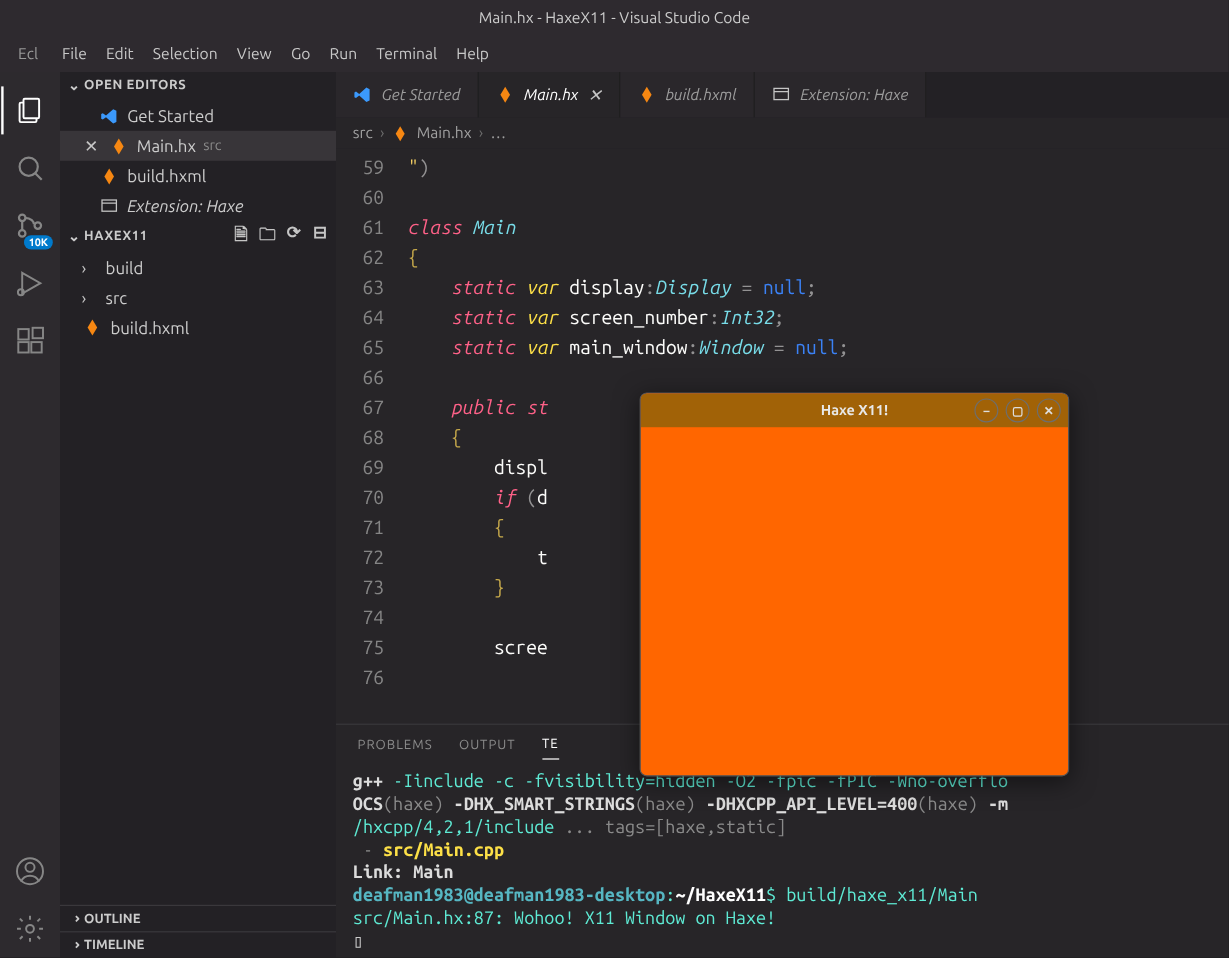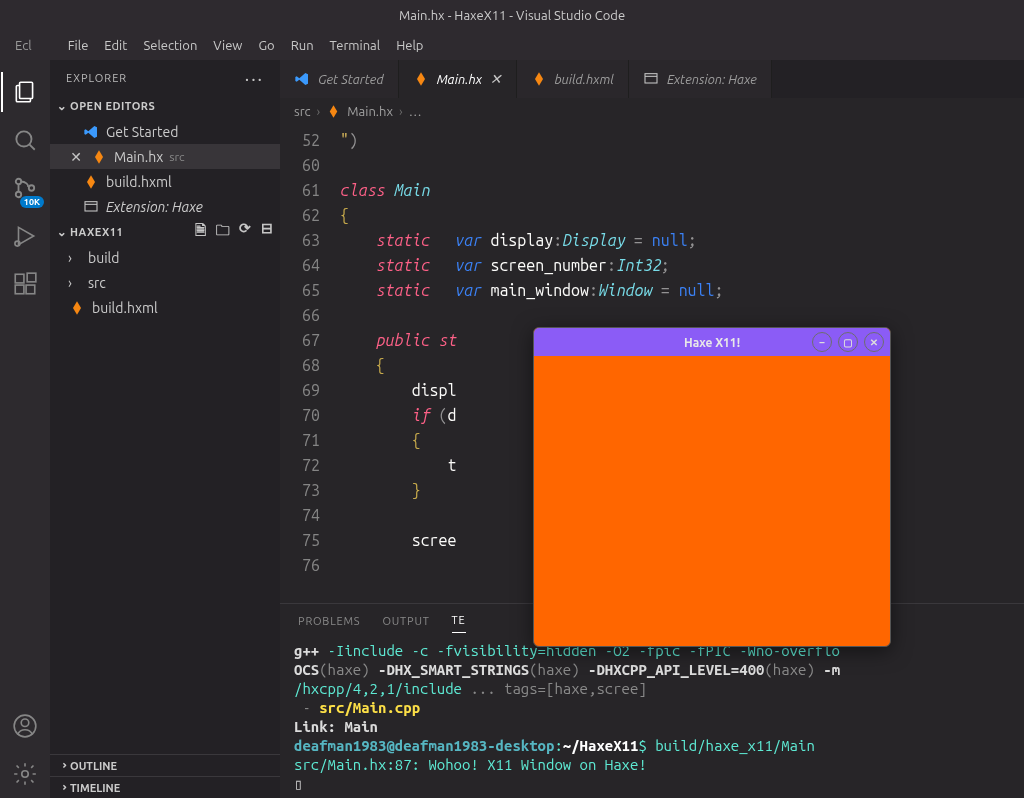--- a/index.html
+++ b/index.html
@@ -1,19 +1,19 @@
 <!DOCTYPE html>
 <html><head>
 <meta charset="utf-8">
 <style>
 * { margin:0; padding:0; box-sizing:border-box; }
 body { font-family:"Segoe UI","Ubuntu",sans-serif; background:#1e1e1e; color:#cccccc; width:1024px; height:798px; overflow:hidden; position:relative; }
 .titlebar { height:30px; background:#2e2a2f; display:flex; align-items:center; justify-content:center; font-size:13px; color:#cccccc; }
 .menubar { height:30px; display:flex; align-items:center; padding:0 8px; gap:2px; font-size:13px; color:#c8c8c8; background:#2e2a2f; }
-.menubar .eclipse { color:#999; margin-right:20px; }
+.menubar .eclipse { color:#999; margin-right:4px; }
 .menubar span { padding:4px 7px; cursor:pointer; }
 .main { display:flex; height:calc(100% - 60px); }
 .activitybar { width:50px; background:#2d2a2e; display:flex; flex-direction:column; align-items:center; padding-top:8px; position:relative; }
 .activitybar .aicon { width:48px; height:48px; display:flex; align-items:center; justify-content:center; color:#868686; cursor:pointer; position:relative; }
 .activitybar .aicon.active { color:#ffffff; }
 .activitybar .aicon.active::before { content:""; position:absolute; left:0; top:4px; bottom:4px; width:2px; background:#fff; }
 .activitybar .spacer { flex:1; }
 .badge { position:absolute; bottom:4px; right:5px; background:#007acc; color:#fff; font-size:9px; padding:1px 4px; border-radius:8px; font-weight:bold; }
 .sidebar { width:230px; background:#232125; display:flex; flex-direction:column; }
 .sidebar-title { height:35px; display:flex; align-items:center; justify-content:space-between; padding:0 16px; font-size:11px; letter-spacing:1px; color:#bbbbbb; }
@@ -34,21 +34,21 @@
 .etab { display:flex; align-items:center; gap:8px; padding:0 14px; font-size:13px; color:#9d9d9d; cursor:pointer; background:#2a272b; border-right:1px solid #1e1e1e; font-style:italic; }
 .etab.active { background:#272528; color:#ffffff; font-style:italic; }
 .etab .close-x { color:#c5c5c5; font-size:14px; }
 .breadcrumbs { height:26px; display:flex; align-items:center; padding:0 14px; font-size:13px; color:#a0a0a0; gap:6px; background:#272528; }
 .breadcrumbs .sep { color:#6a6a6a; }
 .code { flex:1; display:flex; font-family:"Ubuntu Mono","Consolas",monospace; font-size:16px; line-height:25px; background:#272528; overflow:hidden; }
 .gutter { width:60px; text-align:right; color:#858585; padding-right:20px; padding-top:4px; user-select:none; }
 .lines { flex:1; padding-top:4px; white-space:pre; color:#fcfcfa; }
 .c-str { color:#ffd866; }
 .c-kw { color:#ff6188; font-style:italic; }
-.c-kw2 { color:#3b82f6; font-style:italic;margin-left:16px; }
+.c-kw2 { color:#fde047; font-style:italic; }
 .c-id { color:#fcfcfa; }
 .c-type { color:#78dce8; font-style:italic; }
 .c-const { color:#3b82f6; }
 .c-punc { color:#939293; }
 .c-brace { color:#c6a94b; }
 .panel { height:195px; border-top:1px solid #3a383c; display:flex; flex-direction:column; }
 .panel-tabs { height:33px; display:flex; align-items:center; gap:22px; padding:0 18px; font-size:11px; letter-spacing:.8px; color:#8a8a8a; }
 .panel-tabs span { cursor:pointer; padding:6px 0; }
 .panel-tabs span.active { color:#ffffff; border-bottom:1px solid #fff; }
 .terminal { flex:1; font-family:"Ubuntu Mono",monospace; font-size:15px; line-height:19px; padding:4px 14px; white-space:pre-wrap; overflow:hidden; }
@@ -56,21 +56,21 @@
 .t-y { color:#fde047; font-weight:bold; }
 .t-w { color:#dcdcdc; font-weight:bold; }
 .t-g { color:#56b6c2; font-weight:bold; }
 .t-b { color:#ffffff; font-weight:bold; }
 .t-c { color:#5eead4; }
 .collapsed-sections { margin-top:auto; }
 .outline-row { height:22px; border-top:1px solid #3a383c; display:flex; align-items:center; padding:0 4px; font-size:11px; font-weight:bold; cursor:pointer; }
 .outline-row .chev { width:16px; text-align:center; transform:rotate(-90deg); }
 
 .popup { position:absolute; top:327px; left:533px; width:358px; height:320px; border:1px solid #555; background:#ff6600; border-radius:6px; overflow:hidden; box-shadow:0 4px 20px rgba(0,0,0,.5); }
-.popup-title { height:28px; background:#8b5cf6; display:flex; align-items:center; justify-content:center; position:relative; font-size:12px; color:#e8e8e8; font-weight:bold;}
+.popup-title { height:28px; background:#a16207; display:flex; align-items:center; justify-content:center; position:relative; font-size:12px; color:#e8e8e8; font-weight:bold;}
 .popup-ctrls { position:absolute; right:6px; display:flex; gap:6px; }
 .popup-ctrls .pbtn { width:20px; height:20px; border:1px solid #6e6e6e; border-radius:10px; display:flex; align-items:center; justify-content:center; font-size:10px; color:#ddd; cursor:pointer; }
 
 svg { display:block; }
 .vsc-blue { color:#3b99fc; }
 .hx-orange { color:#f68712; }
 .preview-ic { color:#c5c5c5; }
 </style>
 </head>
 <body>
@@ -137,24 +137,20 @@
     </div>
     <div class="aicon">
       <svg width="26" height="26" viewBox="0 0 24 24" fill="none" stroke="currentColor" stroke-width="1.5">
           <circle cx="12" cy="12" r="3"></circle>
           <path d="M12 2v3M12 19v3M4.2 4.2l2.1 2.1M17.7 17.7l2.1 2.1M2 12h3M19 12h3M4.2 19.8l2.1-2.1M17.7 6.3l2.1-2.1"></path>
         </svg>
     </div>
   </div>
 
   <div class="sidebar">
-    <div class="sidebar-title">
-      <span>EXPLORER</span>
-      <span class="more-dots">···</span>
-    </div>
     <div class="section-header">
       <span class="chev">⌄</span>
       <span>OPEN EDITORS</span>
     </div>
     <div class="tree">
       <div class="tree-row indent1">
         <span class="ticon vsc-blue">
             <svg width="16" height="16" viewBox="0 0 24 24" fill="currentColor">
               <path d="M17 3l4 2v14l-4 2-9-8-4 3-2-1V9l2-1 4 3 9-8z"></path>
             </svg>
@@ -275,21 +271,21 @@
             <path d="M12 2l6 10-6 10-6-10z"></path>
           </svg>
         </span>
       <span>Main.hx</span>
       <span class="sep">›</span>
       <span>…</span>
     </div>
 
     <div class="code">
       <div class="gutter" id="gutter">
-          <div>52</div>
+          <div>59</div>
           <div>60</div>
           <div>61</div>
           <div>62</div>
           <div>63</div>
           <div>64</div>
           <div>65</div>
           <div>66</div>
           <div>67</div>
           <div>68</div>
           <div>69</div>
@@ -305,21 +301,21 @@
     </div>
 
     <div class="panel">
       <div class="panel-tabs">
         <span>PROBLEMS</span>
         <span>OUTPUT</span>
         <span class="active">TE</span>
       </div>
       <div class="terminal"><span class="t-w">g++</span><span class="t-c"> -Iinclude -c -fvisibility=hidden -O2 -fpic -fPIC -Wno-overflo</span>
 <span class="t-w">OCS</span><span class="t-dim">(haxe)</span><span class="t-w"> -DHX_SMART_STRINGS</span><span class="t-dim">(haxe)</span><span class="t-w"> -DHXCPP_API_LEVEL=400</span><span class="t-dim">(haxe)</span><span class="t-w"> -m</span>
-<span class="t-c">/hxcpp/4,2,1/include </span><span class="t-dim">... tags=[haxe,scree]</span>
+<span class="t-c">/hxcpp/4,2,1/include </span><span class="t-dim">... tags=[haxe,static]</span>
 <span class="t-dim"> - </span><span class="t-y">src/</span><span class="t-y">Main.cpp</span>
 <span class="t-w">Link: Main</span>
 <span class="t-g">deafman1983@deafman1983-desktop</span><span class="t-c">:</span><span class="t-b">~/HaxeX11</span><span class="t-c">$ build/haxe_x11/Main</span>
 <span class="t-c">src/Main.hx:87: Wohoo! X11 Window on Haxe!</span>
 <span>▯</span></div>
     </div>
   </div>
 </div>
 
 <div class="popup">

